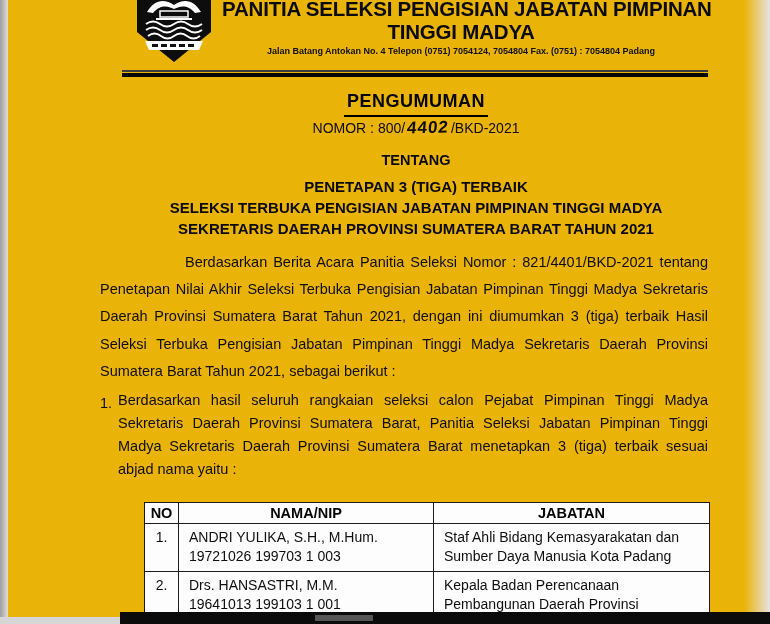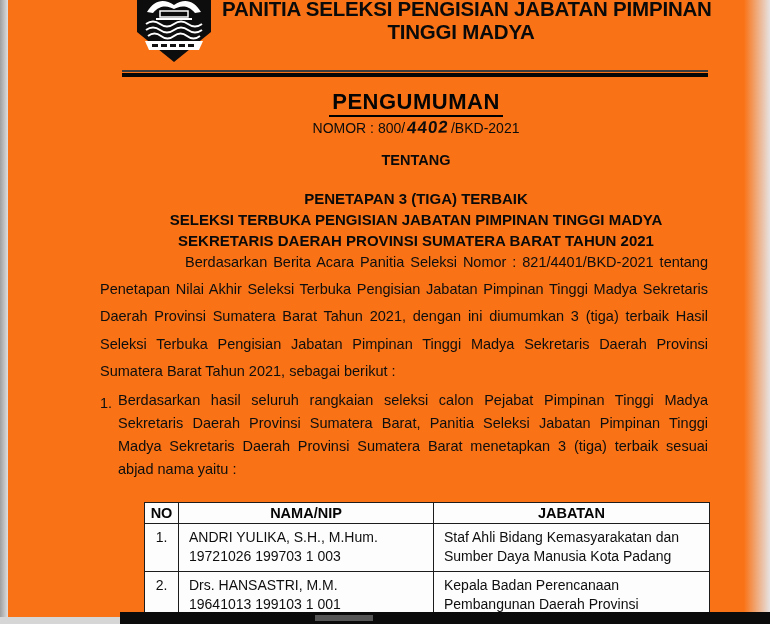--- a/index.html
+++ b/index.html
@@ -1,18 +1,18 @@
 <!DOCTYPE html>
 <html><head>
 <meta charset="utf-8">
 <style>
   * { margin:0; padding:0; box-sizing:border-box; }
   html,body { width:770px; height:624px; overflow:hidden; }
   body { font-family:"Liberation Sans","DejaVu Sans",sans-serif; background:#fdfdfd; color:#0f0f0f; }
-  .page { position:relative; width:770px; height:624px; background:#f97316; overflow:hidden; }
+  .page { position:relative; width:770px; height:624px; background:#eab308; overflow:hidden; }
 
   
   .left-strip { position:absolute; left:0; top:0; width:8px; height:624px;
                 background:linear-gradient(to right,#9f9f9f,#dedede); z-index:6; }
   .right-shade { position:absolute; right:0; top:0; width:26px; height:624px;
                  background:linear-gradient(to left,#e6e2e2,rgba(255,255,255,0)); z-index:1; }
 
   
   .logo { position:absolute; left:132px; top:-22px; width:84px; height:88px; z-index:2; }
   .lh-text { position:absolute; left:222px; top:-3px; width:478px; text-align:center; z-index:2; }
@@ -21,28 +21,28 @@
   .addr { font-size:9px; line-height:11px; font-weight:700; margin-top:3px; white-space:nowrap; color:#111; }
   .email-line { font-size:9px; line-height:11px; font-weight:700; color:#111; }
   .u { text-decoration:underline; }
 
   .rule { position:absolute; top:70px; left:122px; width:586px; z-index:2; }
   .rule-thin { height:2px; background:#3c3c3c; margin-bottom:1px; }
   .rule-thick { height:4px; background:#060606; }
 
   
   .title-block { position:absolute; top:89px; left:100px; width:632px; text-align:center; z-index:2; }
-  .heading { display:inline-block; font-size:22px; line-height:25px; font-weight:700;
+  .heading { display:inline-block; font-size:18px; line-height:25px; font-weight:700;
              letter-spacing:0.5px; border-bottom:2.5px solid #000; padding:0 3px 1px; color:#050505; }
   .nomor { font-size:14px; line-height:19px; margin-top:1px; color:#0c0c0c; }
   .hand { display:inline-block; font-weight:700; font-size:17px; letter-spacing:1px;
           transform:skewX(-7deg) rotate(-1.5deg); margin:0 2px; }
   .nomor-suffix { }
   .tentang { font-size:14.5px; font-weight:700; margin-top:14px; color:#0a0a0a;text-align:center; }
-  .subject { font-size:15px; line-height:21px; font-weight:700; margin-top:20px; color:#0a0a0a; }
+  .subject { font-size:15px; line-height:21px; font-weight:700; margin-top:8px; color:#0a0a0a; }
 
   
   .para1 { position:absolute; top:249px; left:100px; width:608px; font-size:14.5px;
            line-height:27.2px; text-align:justify; text-indent:85px; color:#0e0e0e; z-index:2; }
   .list-item { position:absolute; top:389px; left:100px; width:608px; display:flex; z-index:2; }
   .list-num { width:18px; font-size:14.5px; line-height:28.6px; }
   .list-text { flex:1; font-size:14.5px; line-height:23px; text-align:justify; color:#0e0e0e; }
 
   
   table.rank { position:absolute; top:502px; left:144px; width:566px; border-collapse:collapse;
@@ -83,20 +83,21 @@
       <rect x="29" y="66" width="6" height="3" fill="#111"></rect>
       <rect x="38" y="66" width="6" height="3" fill="#111"></rect>
       <rect x="47" y="66" width="6" height="3" fill="#111"></rect>
       <rect x="56" y="66" width="6" height="3" fill="#111"></rect>
     </svg>
   </div>
 
   <div class="lh-text">
     <div class="org1">PANITIA SELEKSI PENGISIAN JABATAN PIMPINAN</div>
     <div class="org2">TINGGI MADYA</div>
+    <div class="addr">Jalan Batang Antokan No. 4 Telepon (0751) 7054124, 7054804 Fax. (0751) : 7054804 Padang</div>
   </div>
 
   <div class="rule">
     <div class="rule-thin"></div>
     <div class="rule-thick"></div>
   </div>
 
   <div class="title-block">
     <div><span class="heading">PENGUMUMAN</span></div>
     <div class="nomor"><span>NOMOR : 800/</span><span class="hand">4402</span><span class="nomor-suffix">/BKD-2021</span></div>

